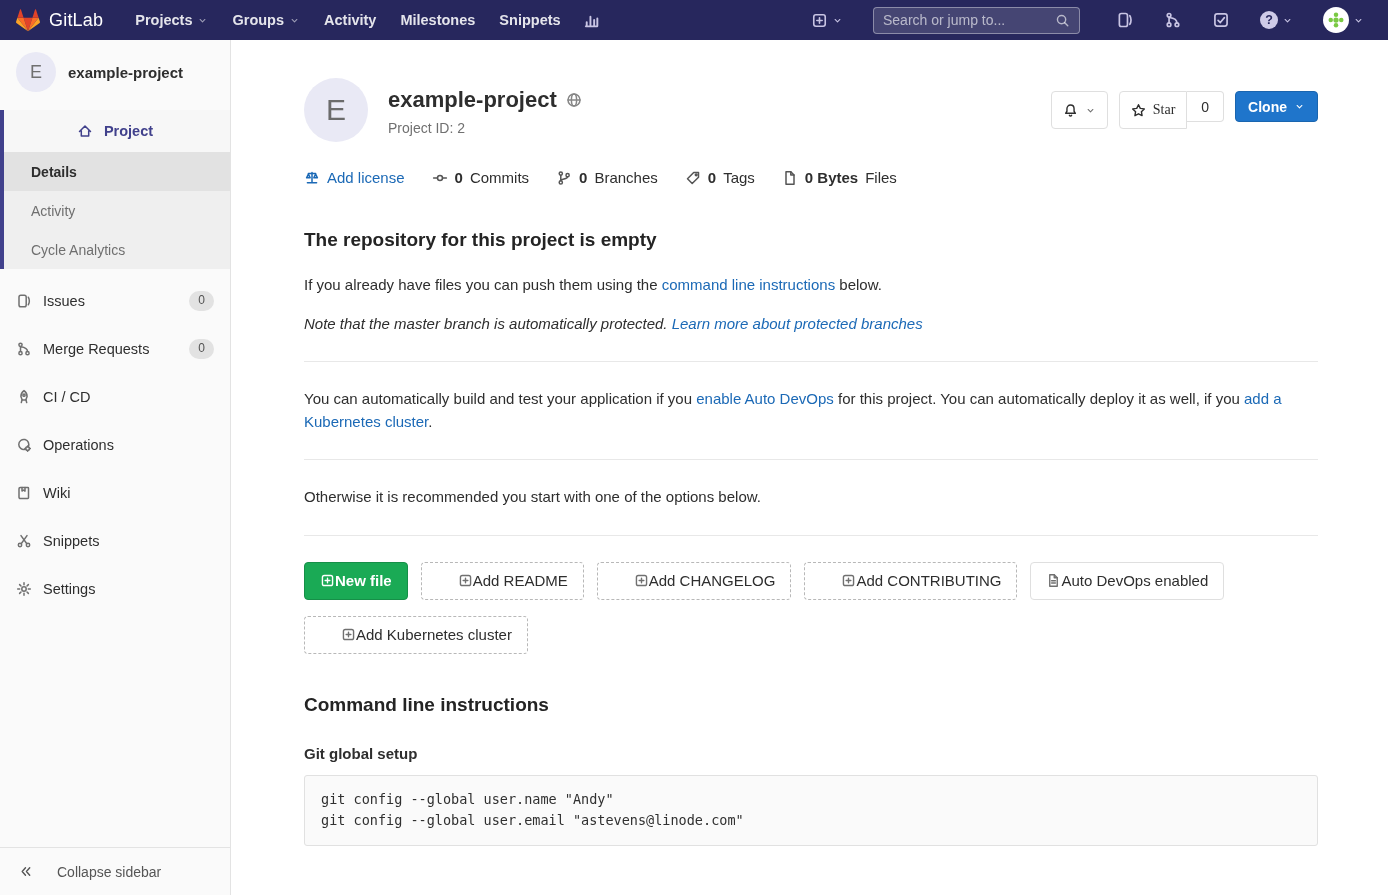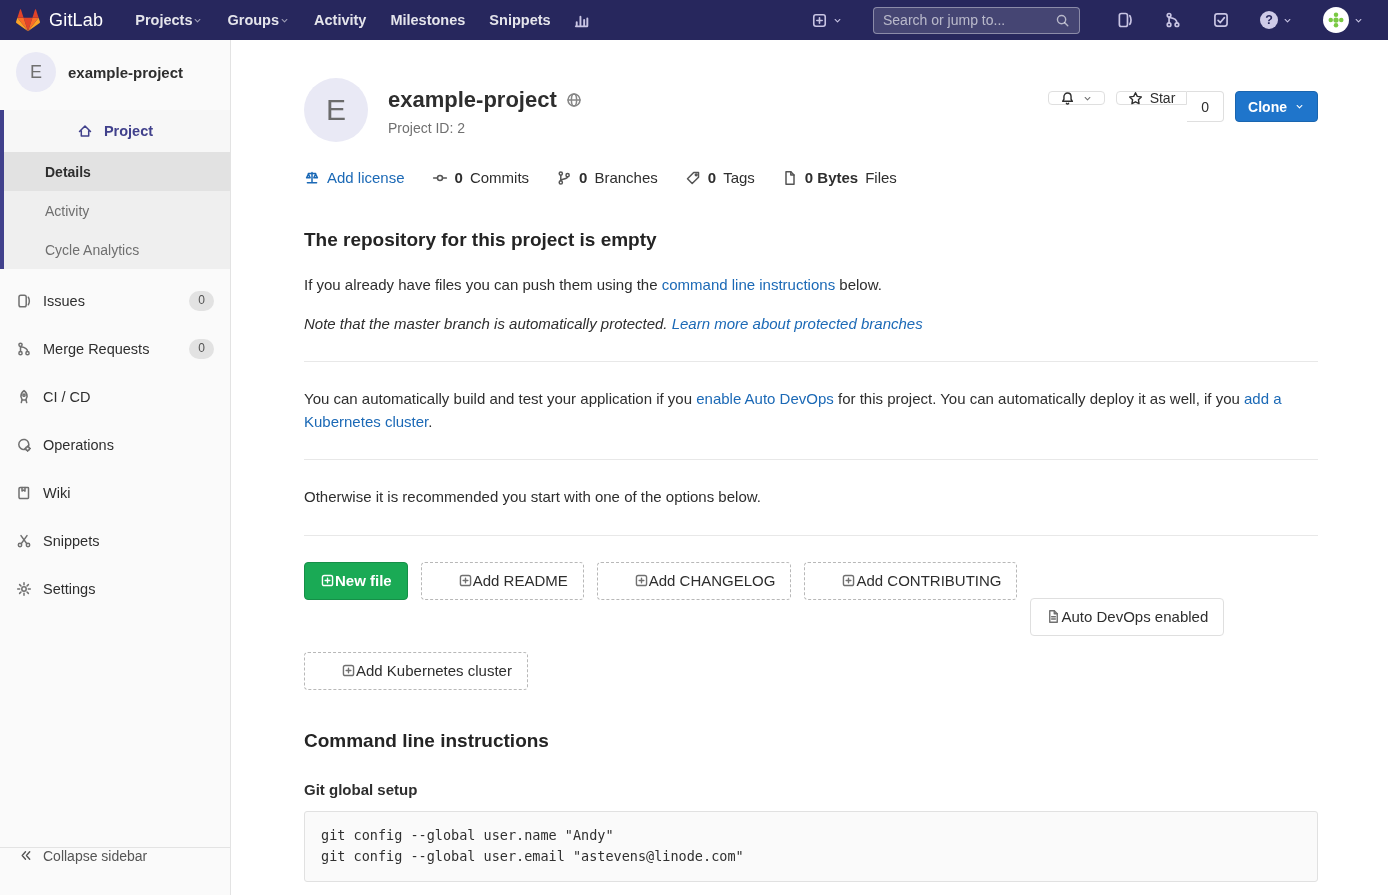--- a/index.html
+++ b/index.html
@@ -15,21 +15,21 @@
   .navbar {
     position:fixed; top:0; left:0; right:0; height:40px;
     background:#27275d; display:flex; align-items:center;
     padding:0 16px; z-index:50;
   }
   .brand { display:flex; align-items:center; gap:9px; margin-right:22px; cursor:pointer;justify-content:flex-end; }
   .brand-name { color:#fff; font-size:18px; font-weight:500; letter-spacing:.2px; }
   .nav-links { display:flex; align-items:center; gap:4px; }
   .nav-link {
     color:rgba(255,255,255,.88); font-size:14.5px; font-weight:600;
-    padding:5px 10px; border-radius:3px; display:flex; align-items:center; cursor:pointer;
+    padding:5px 10px; border-radius:3px; display:flex; align-items:center; gap:5px; cursor:pointer;
   }
   .nav-link .chev { color:rgba(255,255,255,.55); }
   .nav-icon-btn { color:#c9c5e4; padding:5px 8px; cursor:pointer; display:flex; align-items:center; gap:4px; }
   .nav-right { margin-left:auto; display:flex; align-items:center; gap:14px; }
   .searchbox {
     width:207px; height:27px; margin:0 14px 0 8px;
     background:rgba(255,255,255,.14); border:1px solid rgba(255,255,255,.38);
     border-radius:4px; display:flex; align-items:center; padding:0 9px;
   }
   .searchbox input {
@@ -55,52 +55,52 @@
   .context-header { display:flex; align-items:center; padding:12px 16px; height:64px; cursor:pointer; }
   .avatar-sm {
     width:40px; height:40px; border-radius:50%; background:#e9e9f5; color:#707070;
     font-size:18px; font-weight:400; display:flex; align-items:center; justify-content:center; flex:0 0 40px;
   }
   .context-name { margin-left:12px; font-weight:700; font-size:15px; color:#2e2e2e; }
   .active-section { background:#f7f7f7; border-left:4px solid #41418c; margin-top:6px; }
   .row-project { display:flex; align-items:center; height:42px; padding:0 16px 0 12px; color:#41418c; font-weight:600; font-size:14.5px; cursor:pointer;justify-content:center; }
   .row-project .s-ic { color:#41418c; }
   .sub-list { background:#efefef; }
-  .sub-item { display:flex; align-items:center; height:39px; padding-left:41px; font-size:14px; color:#6f6f6f; cursor:pointer; }
+  .sub-item { display:flex; align-items:center; height:39px; padding-left:27px; font-size:14px; color:#6f6f6f; cursor:pointer; }
   .sub-item.active { background:#e2e2e2; color:#2e2e2e; font-weight:700; }
   .side-list { margin-top:8px; }
   .side-item { display:flex; align-items:center; height:48px; padding:0 16px; font-size:14.5px; color:#2e2e2e; cursor:pointer; }
   .s-ic { color:#707070; margin-right:11px; flex:0 0 16px; }
   .badge {
     margin-left:auto; background:#e2e2e2; color:#525252; border-radius:10px;
     font-size:12px; padding:2px 9px; line-height:1.3;
   }
   .sidebar-footer {
     position:absolute; bottom:0; left:0; right:0; height:48px; background:#fafafa;
-    border-top:1px solid #e3e3e3; display:flex; padding:0 18px;
-    color:#555; font-size:14px; cursor:pointer; gap:10px;
+    border-top:1px solid #e3e3e3; display:flex; align-items:center; padding:0 18px;
+    color:#555; font-size:14px; cursor:pointer; gap:24px;
   }
 
   
   .main { margin:40px 0 0 231px; padding:38px 70px 40px 73px; }
   .proj-header { display:flex; align-items:flex-start; }
   .avatar-lg {
     width:64px; height:64px; border-radius:50%; background:#e9e9f5; color:#6b6b6b;
     font-size:30px; display:flex; align-items:center; justify-content:center; flex:0 0 64px;
   }
   .title-block { margin-left:20px; padding-top:9px; }
   .proj-title-row { display:flex; align-items:center; gap:9px; }
   .proj-title { font-size:22px; font-weight:700; color:#2e2e2e; }
   .globe { color:#868686; }
   .proj-id { margin-top:7px; color:#707070; font-size:14px; }
   .header-actions { margin-left:auto; display:flex; gap:11px; padding-top:13px; }
   .btn {
-    height:14px; background:#fff; border:1px solid #dfdfdf; border-radius:4px;
+    height:38px; background:#fff; border:1px solid #dfdfdf; border-radius:4px;
     display:inline-flex; align-items:center; gap:7px; padding:0 11px;
-    font-size:14px; color:#2e2e2e; cursor:pointer; font-family:Liberation Sans, sans-serif;
+    font-size:14px; color:#2e2e2e; cursor:pointer; font-family:Liberation Serif, serif;
   }
   .btn .chev { color:#707070; }
   .star-group { display:flex; }
   .star-group .btn { border-radius:4px 0 0 4px; }
   .star-count {
     height:31px; border:1px solid #dfdfdf; border-left:0; border-radius:0 4px 4px 0;
     background:#fff; display:flex; align-items:center; padding:0 14px; font-size:14px; cursor:pointer;
   }
   .btn-clone {
     height:31px; background:#1f75cb; border:1px solid #1a65af; border-radius:4px;
@@ -122,21 +122,21 @@
   .link { color:#1b69b6; text-decoration:none; cursor:pointer; }
   hr.rule { border:0; border-top:1px solid #e8e8e8; margin:26px 0; }
 
   .btn-row { display:flex; gap:13px; margin-top:0; }
   .btn-row + .btn-row { margin-top:16px; }
   .btn-lg {
     height:38px; border-radius:4px; display:inline-flex; align-items:center; gap:0;
     padding:0 15px; font-size:15px; background:#fff; color:#2e2e2e; cursor:pointer; font-family:inherit;
   }
   .btn-dashed { border:1px dashed #b8b8b8;padding-left:36px; }
-  .btn-outline { border:1px solid #dfdfdf;margin-top:36px; }
+  .btn-outline { border:1px solid #dfdfdf; }
   .btn-green { background:#1aaa55; border:1px solid #168f48; color:#fff; font-weight:600; }
   .btn-lg .b-ic { color:#707070; }
   .btn-green .b-ic { color:#fff; }
 
   .h4 { font-size:15px; font-weight:700; margin-top:29px; }
   .code {
     margin-top:13px; background:#fafafa; border:1px solid #e1e1e1; border-radius:3px;
     padding:13px 16px; font-family:"DejaVu Sans Mono","Liberation Mono",monospace;
     font-size:13.5px; color:#303030; line-height:1.6; white-space:pre;
   }

